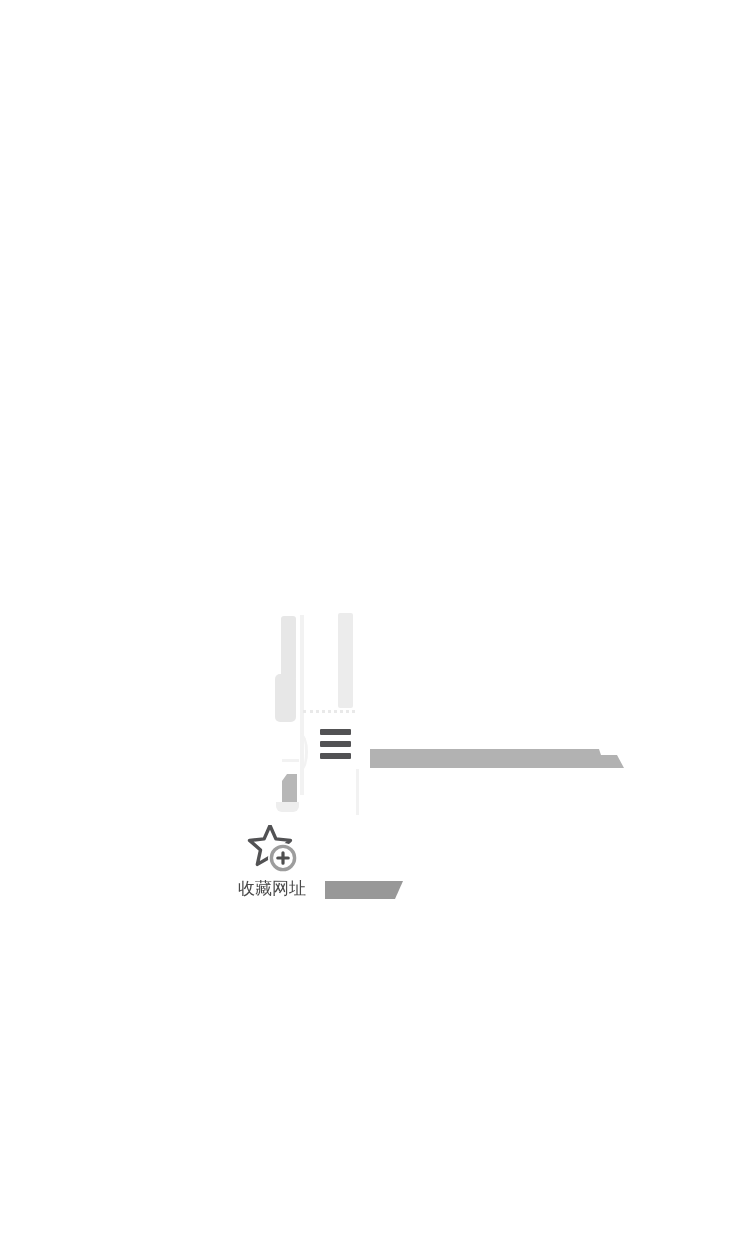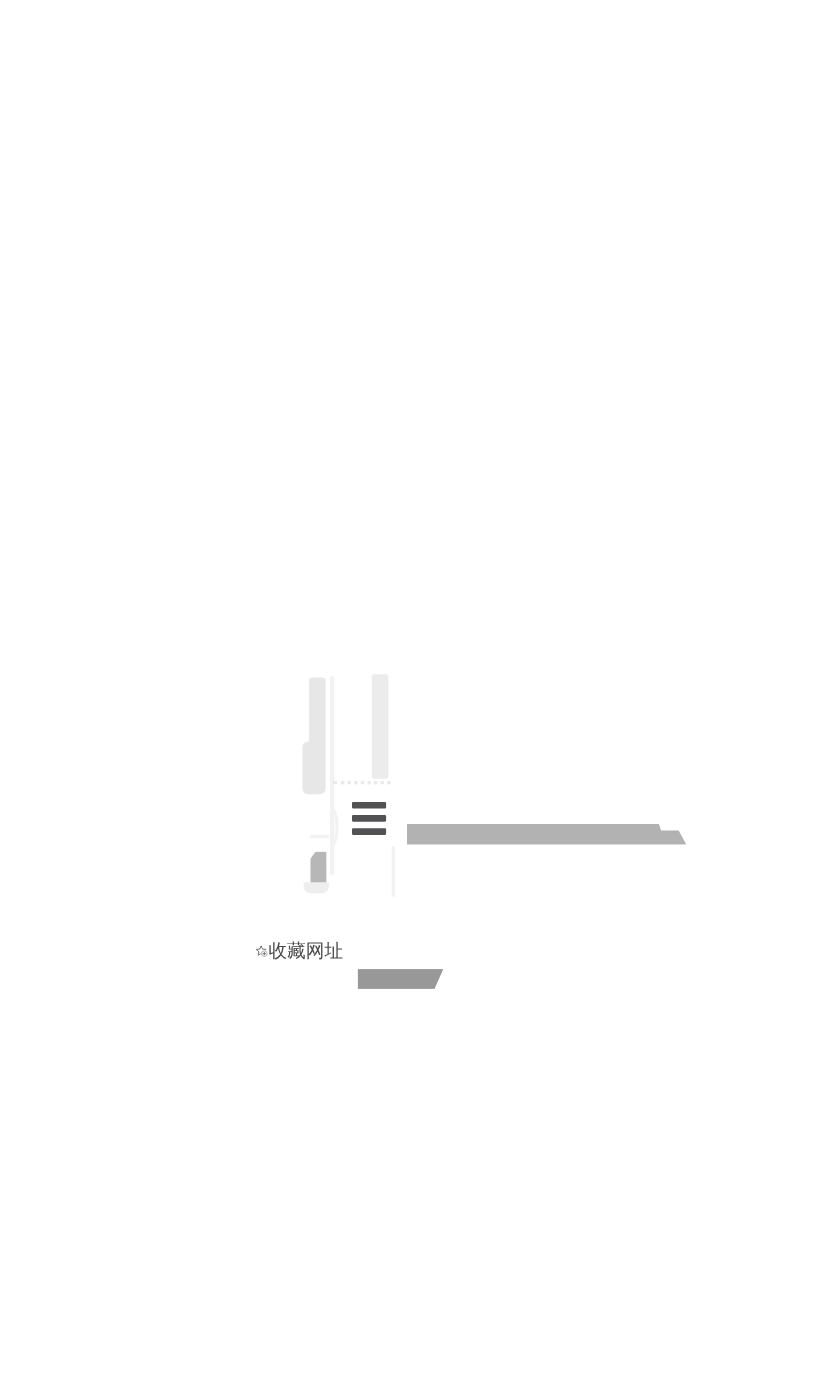--- a/index.html
+++ b/index.html
@@ -37,21 +37,21 @@
   .menu-icon{left:320px;top:729px;width:31px;height:30px;cursor:pointer;}
   .menu-line{position:absolute;left:0;width:31px;height:6px;background:var(--icon-dark);border-radius:1px;}
   .menu-line:nth-child(1){top:0;}
   .menu-line:nth-child(2){top:12px;}
   .menu-line:nth-child(3){top:24px;}
   
   .bar-big{left:370px;top:749px;width:254px;height:19px;background:var(--bar-big);
     clip-path:polygon(0 0,229px 0,231px 6px,247px 6px,254px 19px,0 19px);}
   
   .bookmark-button{left:232px;top:820px;width:80px;height:84px;display:flex;
-    flex-direction:row;align-items:center;cursor:pointer;}
+    flex-direction:column;align-items:center;cursor:pointer;}
   .bookmark-button svg{display:block;margin-top:5px;}
   .bookmark-label{margin-top:6px;font-size:17px;line-height:20px;color:var(--label-text);
     white-space:nowrap;text-align:center;}
   
   .bar-small{left:325px;top:881px;width:78px;height:18px;background:var(--bar-small);
     clip-path:polygon(0 0,78px 0,70px 18px,0 18px);}
 </style>
 </head>
 <body>
 

